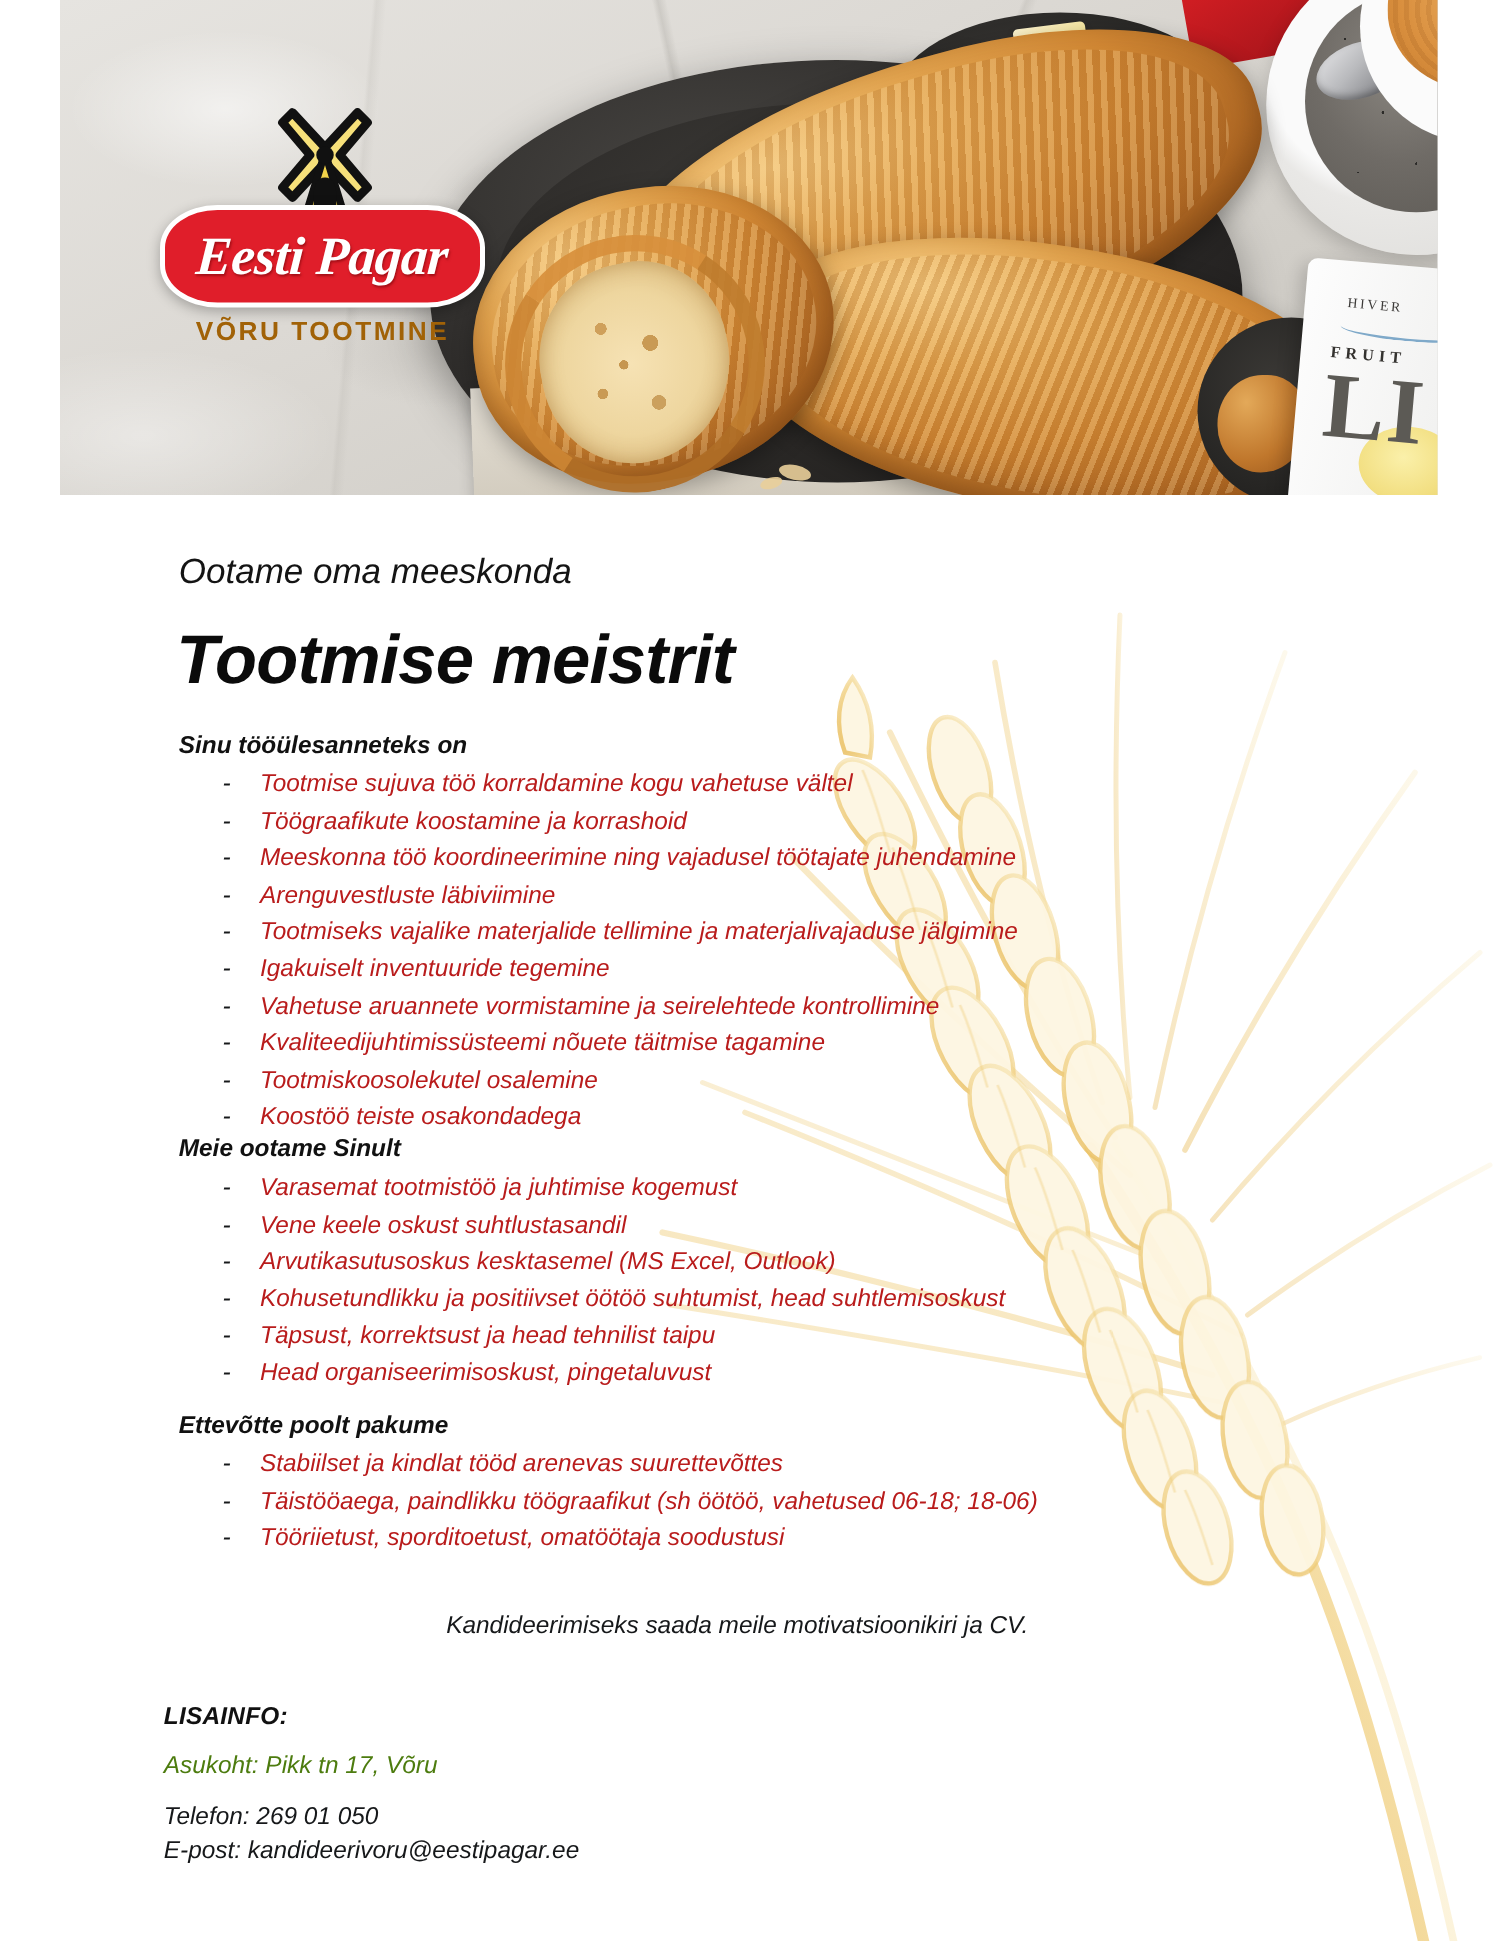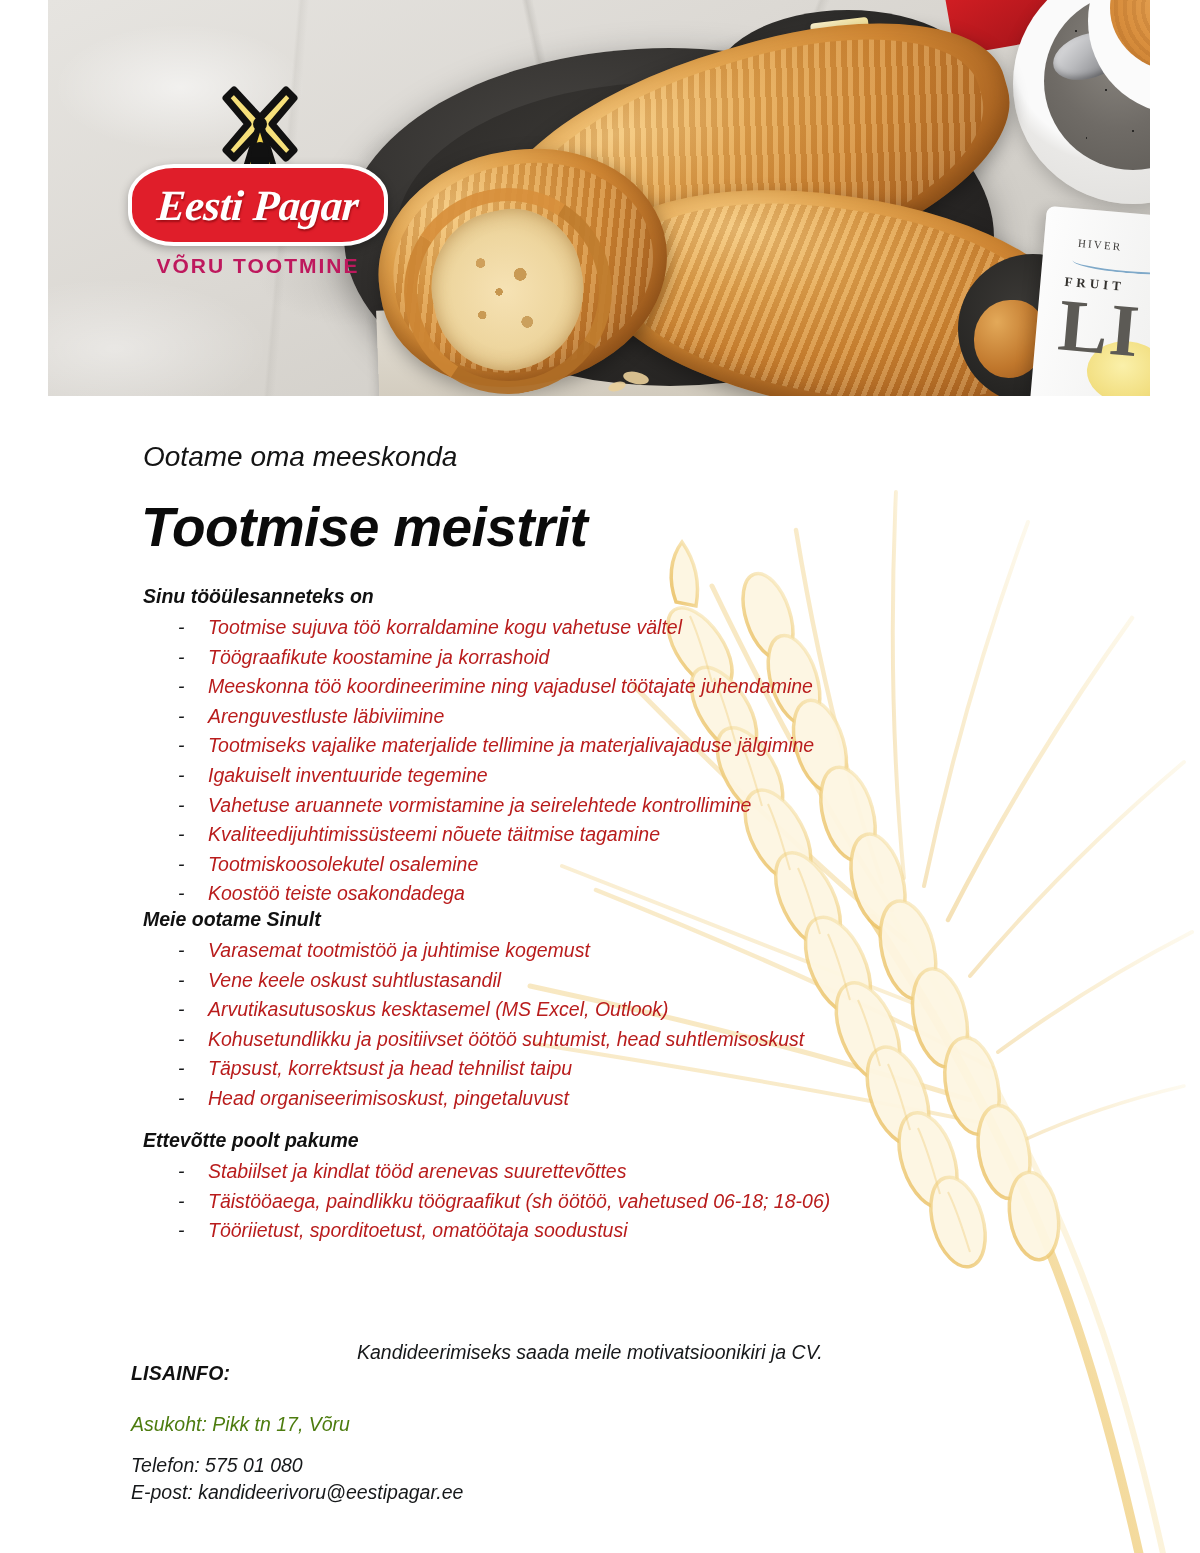--- a/index.html
+++ b/index.html
@@ -278,21 +278,21 @@
     color:#ffffff;
     letter-spacing:-.5px;
     text-shadow:1px 2px 2px rgba(110,0,6,.55);
     white-space:nowrap;
     transform:skewX(-4deg);
   }
   .logo-sub {
     position:absolute; left:0; top:176px; width:260px;
     text-align:center;
     font-size:21px; font-weight:700; letter-spacing:2.0px;
-    color:#be185d;
+    color:#a16207;
     white-space:nowrap;
   }
 
   
   #wheat {
     position:absolute;
     left:500px; top:380px;
     width:700px; height:1180px;
     z-index:1;
     pointer-events:none;
@@ -331,28 +331,28 @@
   ul.bul li::before {
     content:"-";
     position:absolute; left:35px; top:0;
     color:#16181a;
   }
   #sec1 { top:585px; }
   #sec2 { top:908px; }
   #sec3 { top:1129px; }
 
   .cta {
-    position:absolute; left:357px; top:1341px;
+    position:absolute; left:357px; top:1289px;
     font-size:19.5px; color:#16181a;
   }
 
   #contact { position:absolute; left:131px; top:1362px; }
   .contact-title {
     font-size:19.5px; font-weight:700; color:#111111;
-    letter-spacing:.2px; margin-bottom:28px;
+    letter-spacing:.2px; margin-bottom:16px;
   }
   .contact-loc {
     font-size:19.5px; color:#4d7c0f; margin-bottom:16px;
   }
   .contact-line {
     font-size:19.5px; color:#16181a; line-height:27px;
   }
 </style>
 </head>
 <body>
@@ -525,18 +525,18 @@
         <li>Täistööaega, paindlikku töögraafikut (sh öötöö, vahetused 06-18; 18-06)</li>
         <li>Tööriietust, sporditoetust, omatöötaja soodustusi</li>
       </ul>
     </div>
 
     <div class="cta">Kandideerimiseks saada meile motivatsioonikiri ja CV.</div>
 
     <div id="contact">
       <div class="contact-title">LISAINFO:</div>
       <div class="contact-loc">Asukoht: Pikk tn 17, Võru</div>
-      <div class="contact-line">Telefon: 575 01 080</div>
+      <div class="contact-line">Telefon: 269 01 050</div>
       <div class="contact-line">E-post: kandideerivoru@eestipagar.ee</div>
     </div>
 
   </div>
 </div>
 
 </body></html>

